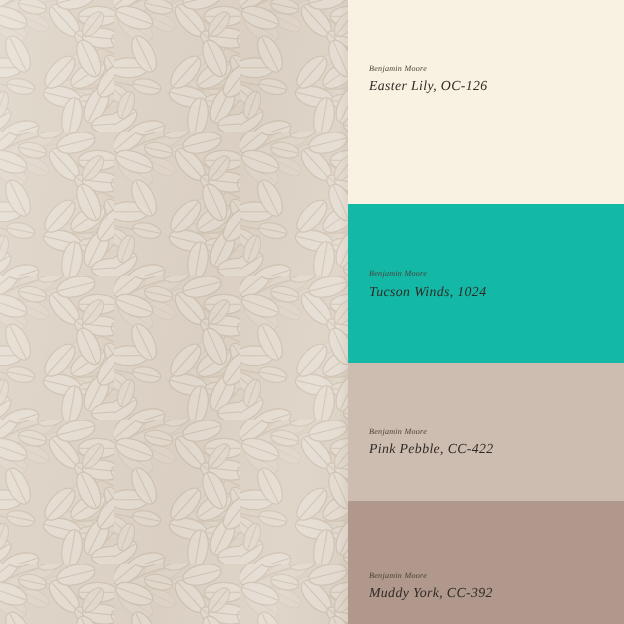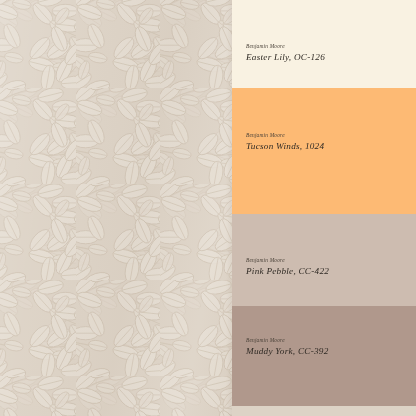--- a/index.html
+++ b/index.html
@@ -151,43 +151,43 @@
       </defs>
 
       <rect width="250" height="434" fill="url(#leafTile)"></rect>
     </svg>
     <div id="wallpaper-sheen"></div>
     <div id="wallpaper-edge"></div>
   </div>
 
   <div id="swatches">
 
-    <div class="swatch" style="height:88px; background:#F9F2E2;">
+    <div class="swatch" style="height:136px; background:#F9F2E2;">
       <div class="swatch-label" style="top:44px;">
         <div class="brand">Benjamin Moore</div>
         <div class="colorname">Easter Lily, OC-126</div>
       </div>
     </div>
 
-    <div class="swatch" style="height:126px; background:#fdba74;">
+    <div class="swatch" style="height:106px; background:#14b8a6;">
       <div class="swatch-label" style="top:45px;">
         <div class="brand">Benjamin Moore</div>
         <div class="colorname">Tucson Winds, 1024</div>
       </div>
     </div>
 
     <div class="swatch" style="height:92px; background:#CDBCB0;">
       <div class="swatch-label" style="top:44px;">
         <div class="brand">Benjamin Moore</div>
         <div class="colorname">Pink Pebble, CC-422</div>
       </div>
     </div>
 
     <div class="swatch" style="height:100px; background:#B0988C;">
-      <div class="swatch-label" style="top:32px;">
+      <div class="swatch-label" style="top:48px;">
         <div class="brand">Benjamin Moore</div>
         <div class="colorname">Muddy York, CC-392</div>
       </div>
     </div>
 
   </div>
 
 </div>
 
 </body></html>

